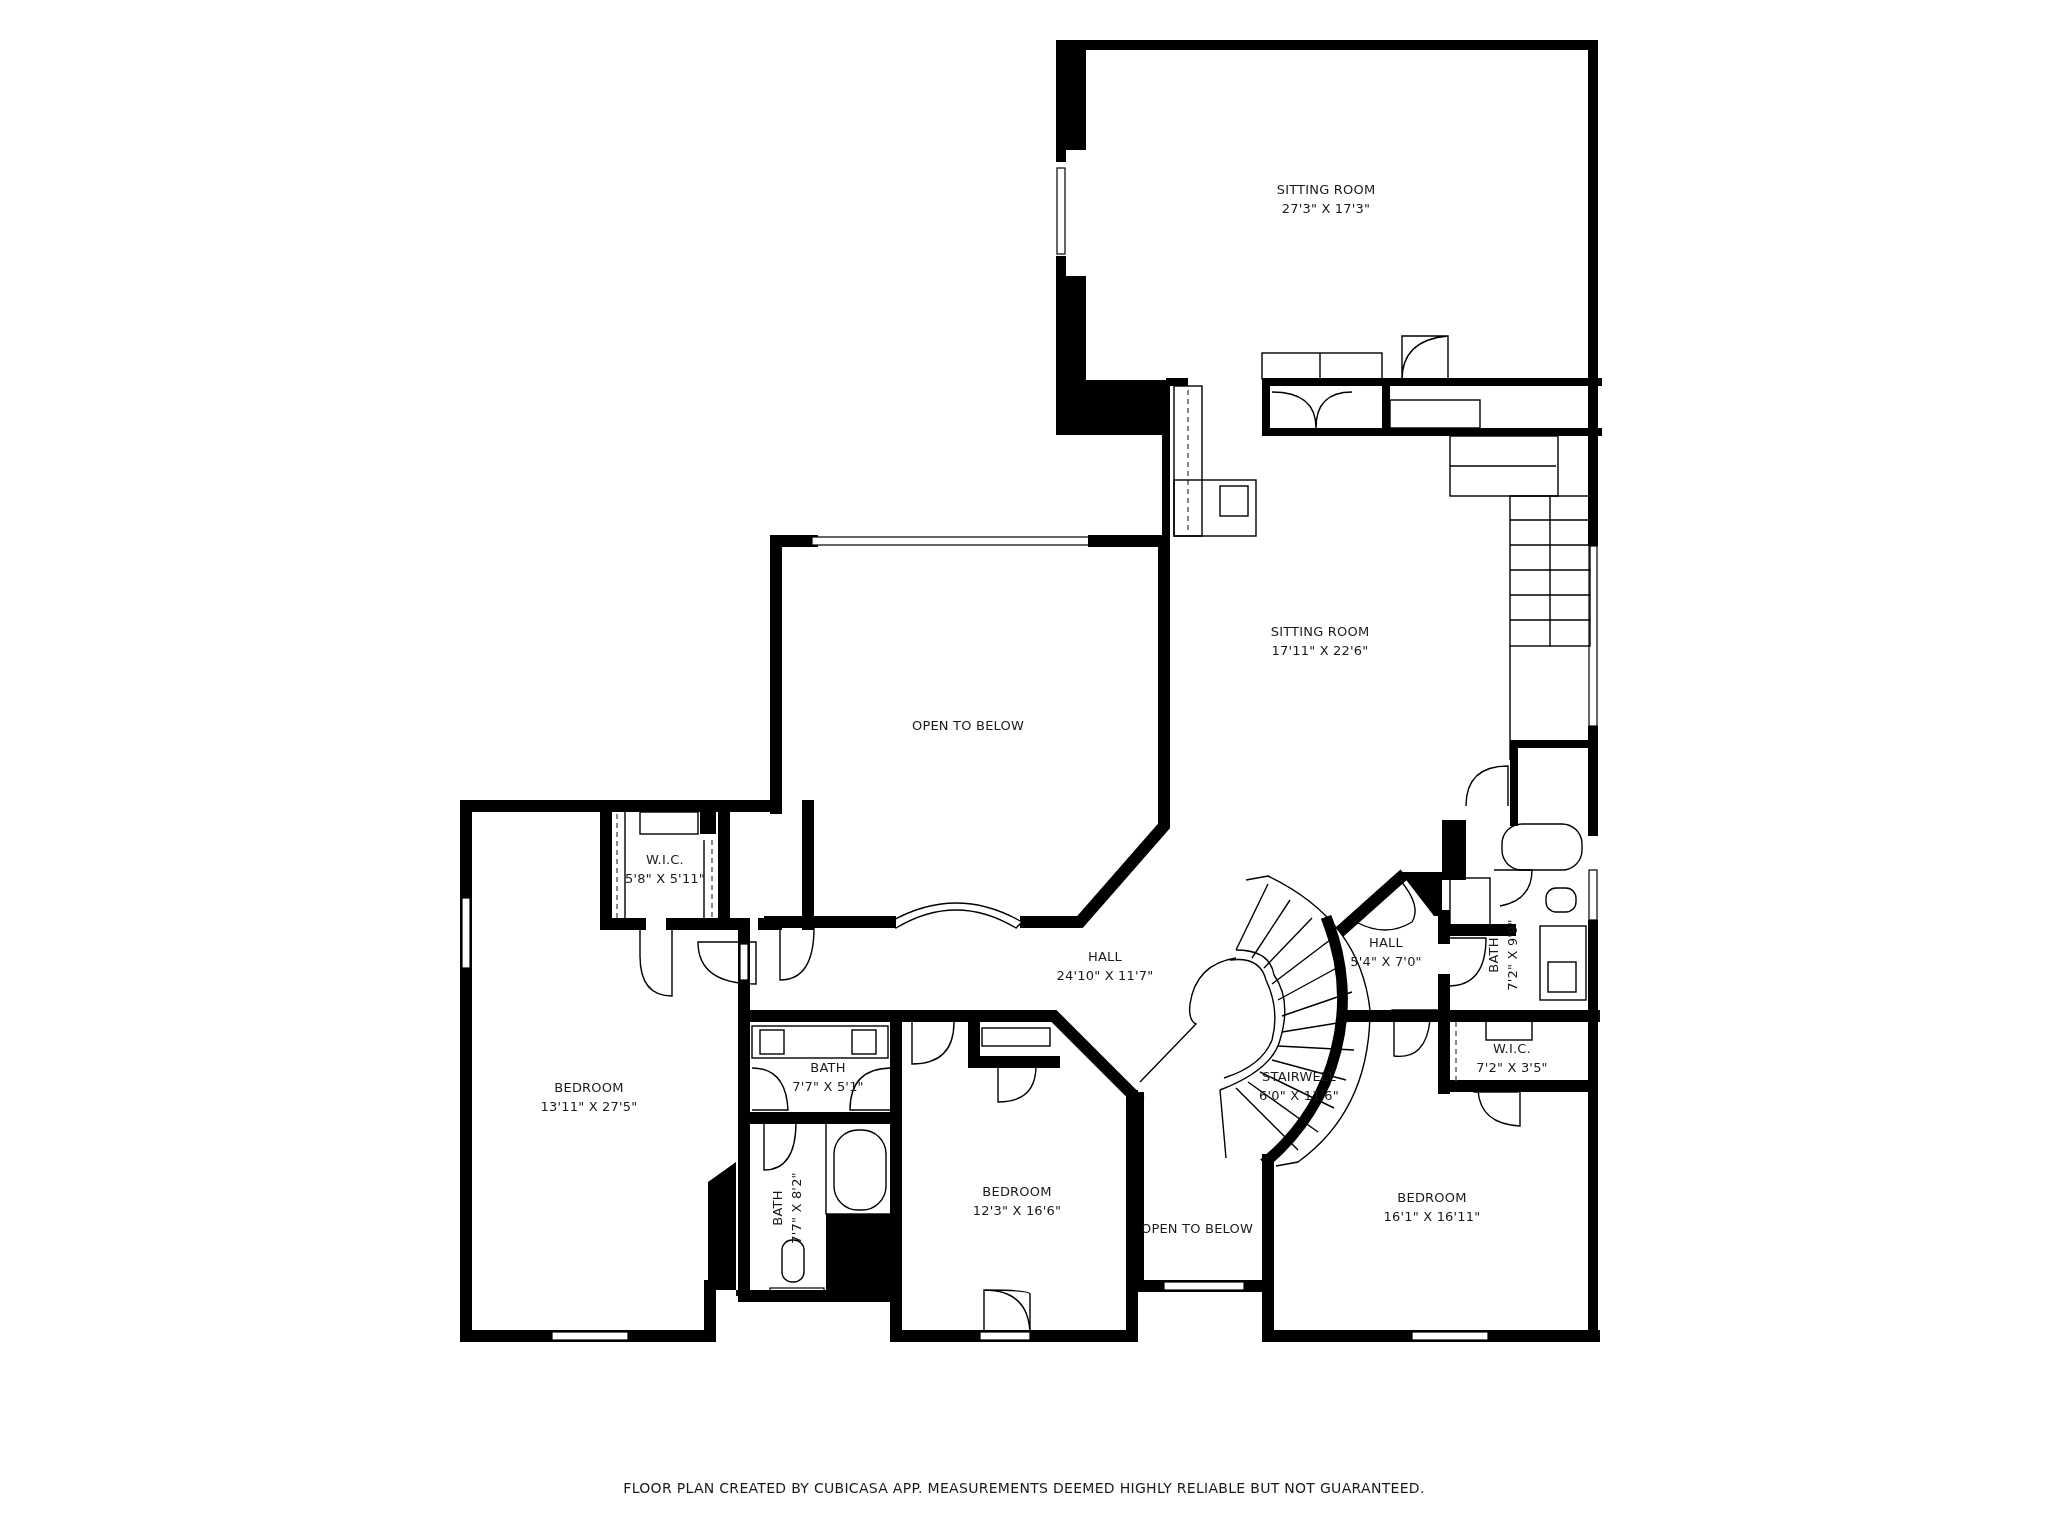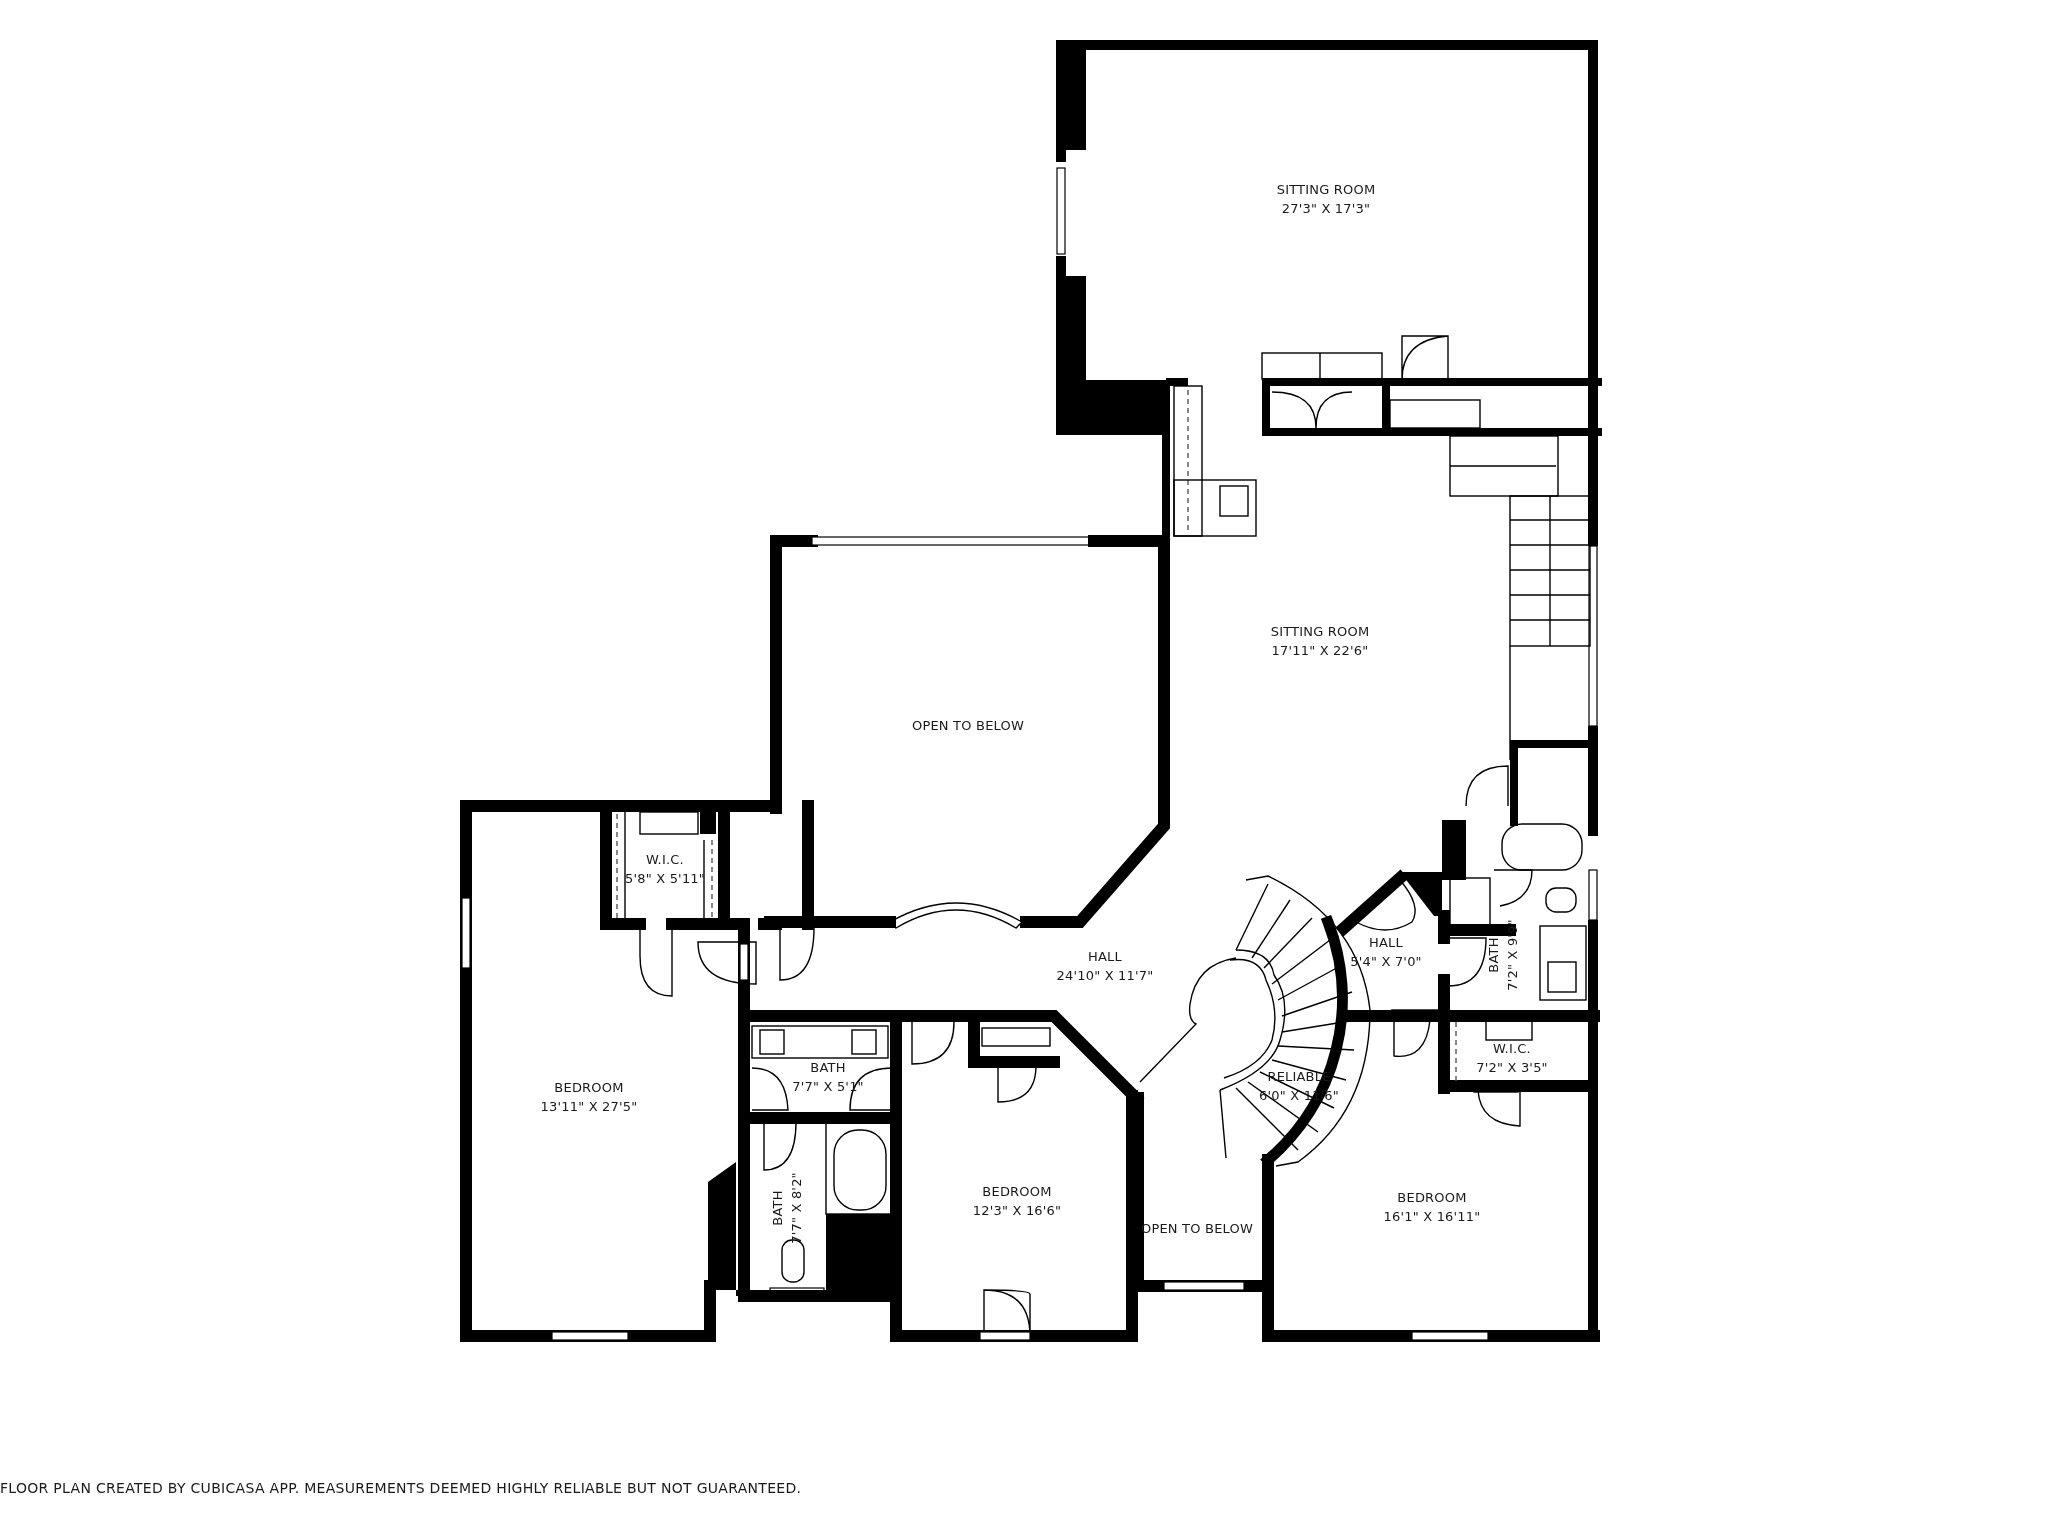--- a/index.html
+++ b/index.html
@@ -9,21 +9,21 @@
   .wall { fill: #000000; }
   .wline { stroke: #000; stroke-width: 12; fill: none; stroke-linejoin: miter; stroke-linecap: square; }
   .thin { stroke: #000; stroke-width: 1.4; fill: none; }
   .thin-w { stroke: #000; stroke-width: 1.4; fill: #fff; }
   .dash { stroke: #555; stroke-width: 1.4; fill: none; stroke-dasharray: 5 4; }
   .win { fill: #fff; stroke: #000; stroke-width: 1.2; }
   .lbl { position: absolute; text-align: center; color: #1a1a1a; font-size: 13px; line-height: 19px;
          letter-spacing: 0.2px; white-space: nowrap; transform: translate(-50%, -50%); }
   .lbl span { display: block; }
   .rot { transform: translate(-50%, -50%) rotate(-90deg); }
-  .footer { position: absolute; left: 0; width: 2048px; top: 1480px; text-align: left;
+  .footer { position: absolute; left: 0; width: 2048px; top: 1480px; text-align: center;
             font-size: 14px; color: #1a1a1a; letter-spacing: 0.3px; }
 </style>
 </head>
 <body>
 
 <svg id="plan" viewBox="0 0 2048 1536" xmlns="http://www.w3.org/2000/svg">
 
   <g>
     <rect class="wall" x="1056" y="40" width="542" height="10"></rect>
     <rect class="wall" x="1588" y="40" width="10" height="392"></rect>
@@ -221,21 +221,21 @@
 </div>
 <div class="lbl" style="left:828px; top:1077px;">
   <span>BATH</span>
   <span>7'7" X 5'1"</span>
 </div>
 <div class="lbl" style="left:1512px; top:1058px;">
   <span>W.I.C.</span>
   <span>7'2" X 3'5"</span>
 </div>
 <div class="lbl" style="left:1299px; top:1086px;">
-  <span>RELIABLE</span>
+  <span>STAIRWELL</span>
   <span>6'0" X 11'6"</span>
 </div>
 <div class="lbl" style="left:589px; top:1097px;">
   <span>BEDROOM</span>
   <span>13'11" X 27'5"</span>
 </div>
 <div class="lbl rot" style="left:787px; top:1208px;">
   <span>BATH</span>
   <span>7'7" X 8'2"</span>
 </div>

